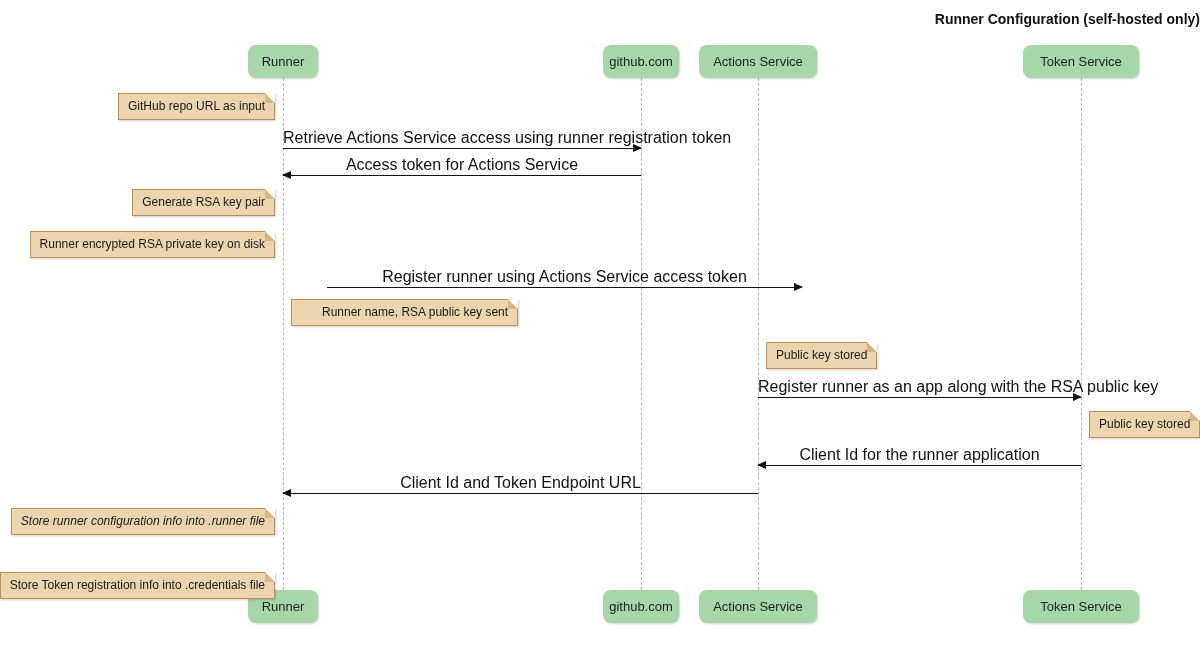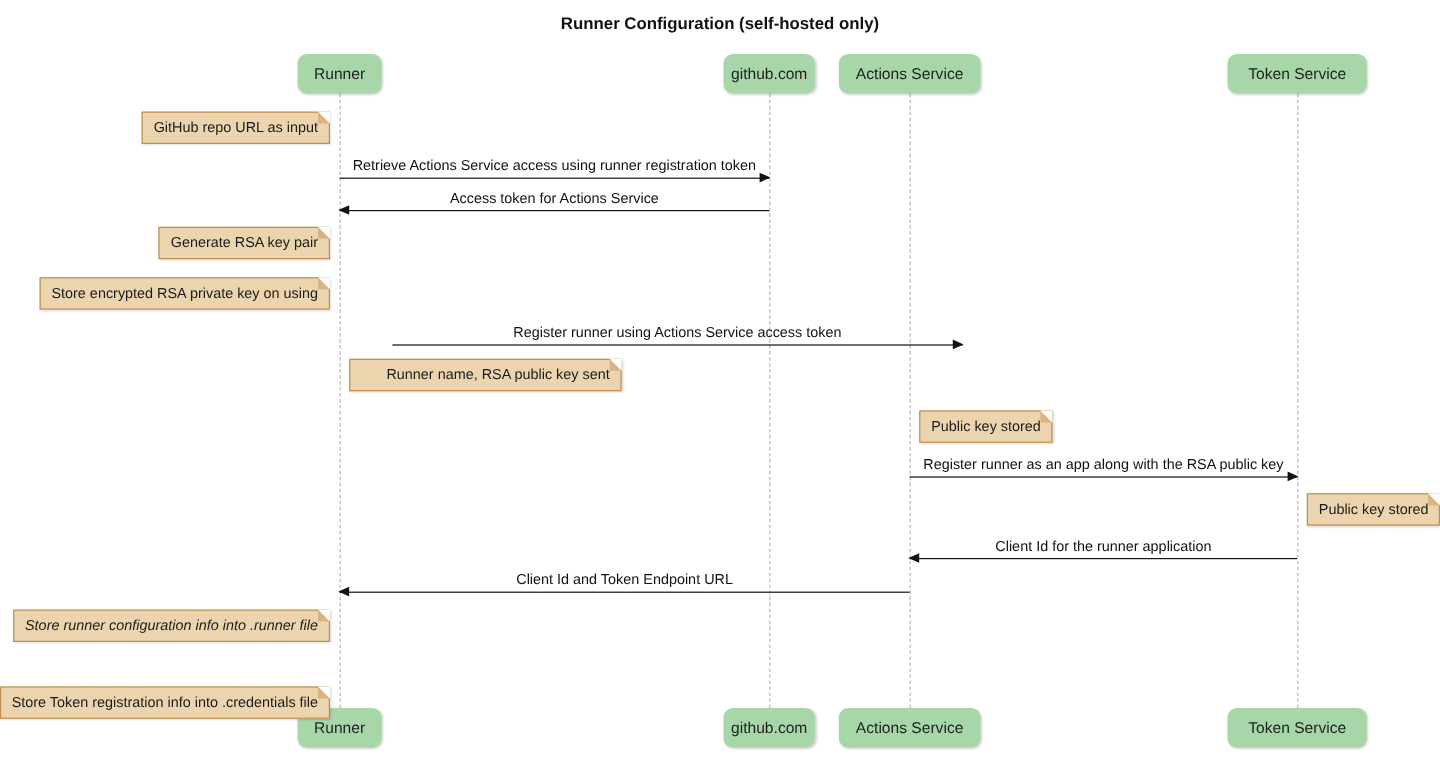--- a/index.html
+++ b/index.html
@@ -13,21 +13,21 @@
     width: 1200px;
     height: 647px;
     background: #ffffff;
     overflow: hidden;
   }
   .title {
     position: absolute;
     top: 11px;
     left: 0;
     width: 100%;
-    text-align: center;
+    text-align: right;
     font-size: 14px;
     font-weight: bold;
     color: #111111;
   }
   .lifeline {
     position: absolute;
     width: 0;
     border-left: 1px dashed var(--lifeline, #b8b8b8);
   }
   .participant {
@@ -43,21 +43,21 @@
     white-space: nowrap;
   }
   .message {
     position: absolute;
   }
   .msg-label {
     height: 14px;
     line-height: 14px;
     margin-bottom: 3px;
     text-align: center;
-    font-size: 12px;
+    font-size: 16px;
     color: #111111;
     white-space: nowrap;
   }
   .msg-line {
     position: relative;
     height: 0;
     border-top: 1px solid var(--message-line, #121212);
   }
   .head-right {
     position: absolute;
@@ -166,21 +166,21 @@
           <div class="head-left"></div>
         </div>
       </div>
       <div class="note" style="top: 93px; right: 925px;">
         <div class="note-text">GitHub repo URL as input</div>
       </div>
       <div class="note" style="top: 189px; right: 925px;">
         <div class="note-text">Generate RSA key pair</div>
       </div>
       <div class="note" style="top: 231px; right: 925px;">
-        <div class="note-text">Store encrypted RSA private key on using</div>
+        <div class="note-text">Runner encrypted RSA private key on disk</div>
       </div>
       <div class="note" style="top: 299px; left: 291px; padding-left: 30px;">
         <div class="note-text">Runner name, RSA public key sent</div>
       </div>
       <div class="note" style="top: 342px; left: 766px;">
         <div class="note-text">Public key stored</div>
       </div>
       <div class="note" style="top: 411px; left: 1089px;">
         <div class="note-text">Public key stored</div>
       </div>

